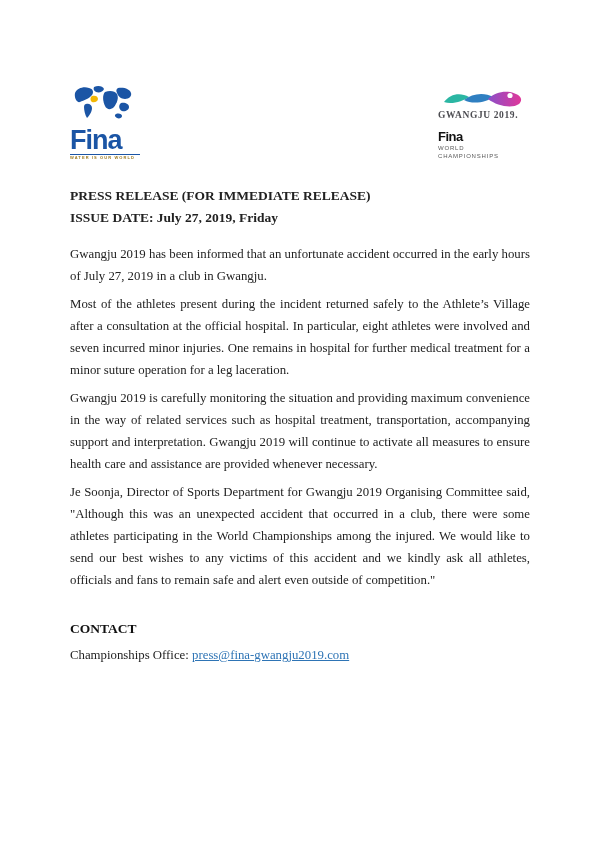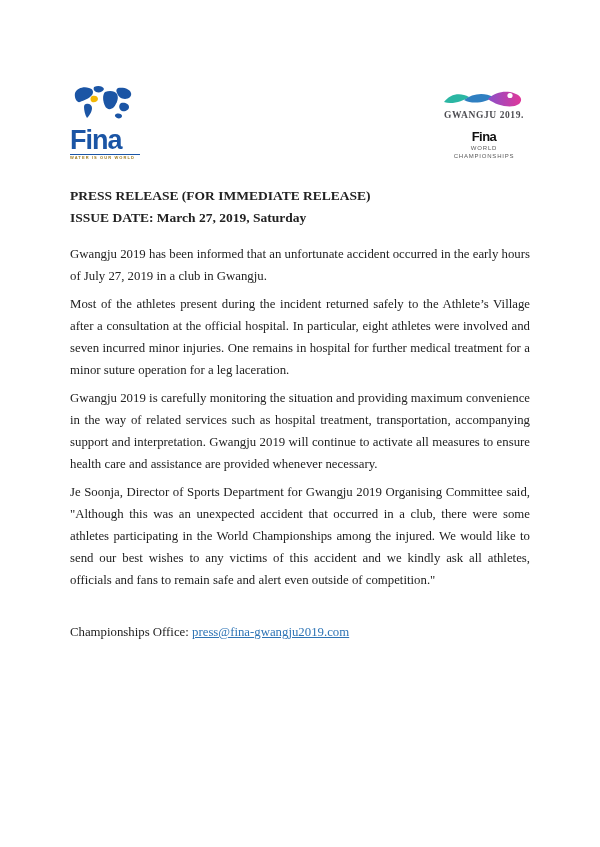--- a/index.html
+++ b/index.html
@@ -40,21 +40,21 @@
     font-weight: bold;
     color: #9c7a22;
     border-top: 1px solid #1b55a5;
     padding-top: 1px;
     margin-top: 2px;
     white-space: nowrap;
   }
 
   .gwangju-logo {
     width: 92px;
-    text-align: center;
+    text-align: left;
     font-family: "Liberation Sans", "DejaVu Sans", sans-serif;
     line-height: 1;
     margin-top: 3px;
   }
   .gwangju-logo svg { display: block; margin: 0 auto; }
   .gw-wordmark {
     font-family: "Liberation Serif", serif;
     font-size: 9.5px;
     font-weight: bold;
     letter-spacing: 0.6px;
@@ -159,30 +159,31 @@
       <div class="gw-wordmark">GWANGJU 2019.</div>
       <div class="gw-fina">Fina</div>
       <div class="gw-line1">WORLD</div>
       <div class="gw-line2">CHAMPIONSHIPS</div>
     </div>
 
   </header>
 
   <section class="release-info">
     <div>PRESS RELEASE (FOR IMMEDIATE RELEASE)</div>
-    <div>ISSUE DATE: March 27, 2019, Saturday</div>
+    <div>ISSUE DATE: July 27, 2019, Friday</div>
   </section>
 
 
   <div class="body-copy">
     <p>Gwangju 2019 has been informed that an unfortunate accident occurred in the early hours of July 27, 2019 in a club in Gwangju.</p>
     <p>Most of the athletes present during the incident returned safely to the Athlete’s Village after a consultation at the official hospital. In particular, eight athletes were involved and seven incurred minor injuries. One remains in hospital for further medical treatment for a minor suture operation for a leg laceration.</p>
     <p>Gwangju 2019 is carefully monitoring the situation and providing maximum convenience in the way of related services such as hospital treatment, transportation, accompanying support and interpretation. Gwangju 2019 will continue to activate all measures to ensure health care and assistance are provided whenever necessary.</p>
     <p>Je Soonja, Director of Sports Department for Gwangju 2019 Organising Committee said, "Although this was an unexpected accident that occurred in a club, there were some athletes participating in the World Championships among the injured. We would like to send our best wishes to any victims of this accident and we kindly ask all athletes, officials and fans to remain safe and alert even outside of competition."</p>
   </div>
 
   <section class="contact-block">
+    <div class="contact-heading">CONTACT</div>
     <div class="contact-line">
       <span>Championships Office: </span><a class="email-link">press@fina-gwangju2019.com</a>
     </div>
   </section>
 
 </div>
 
 </body></html>

